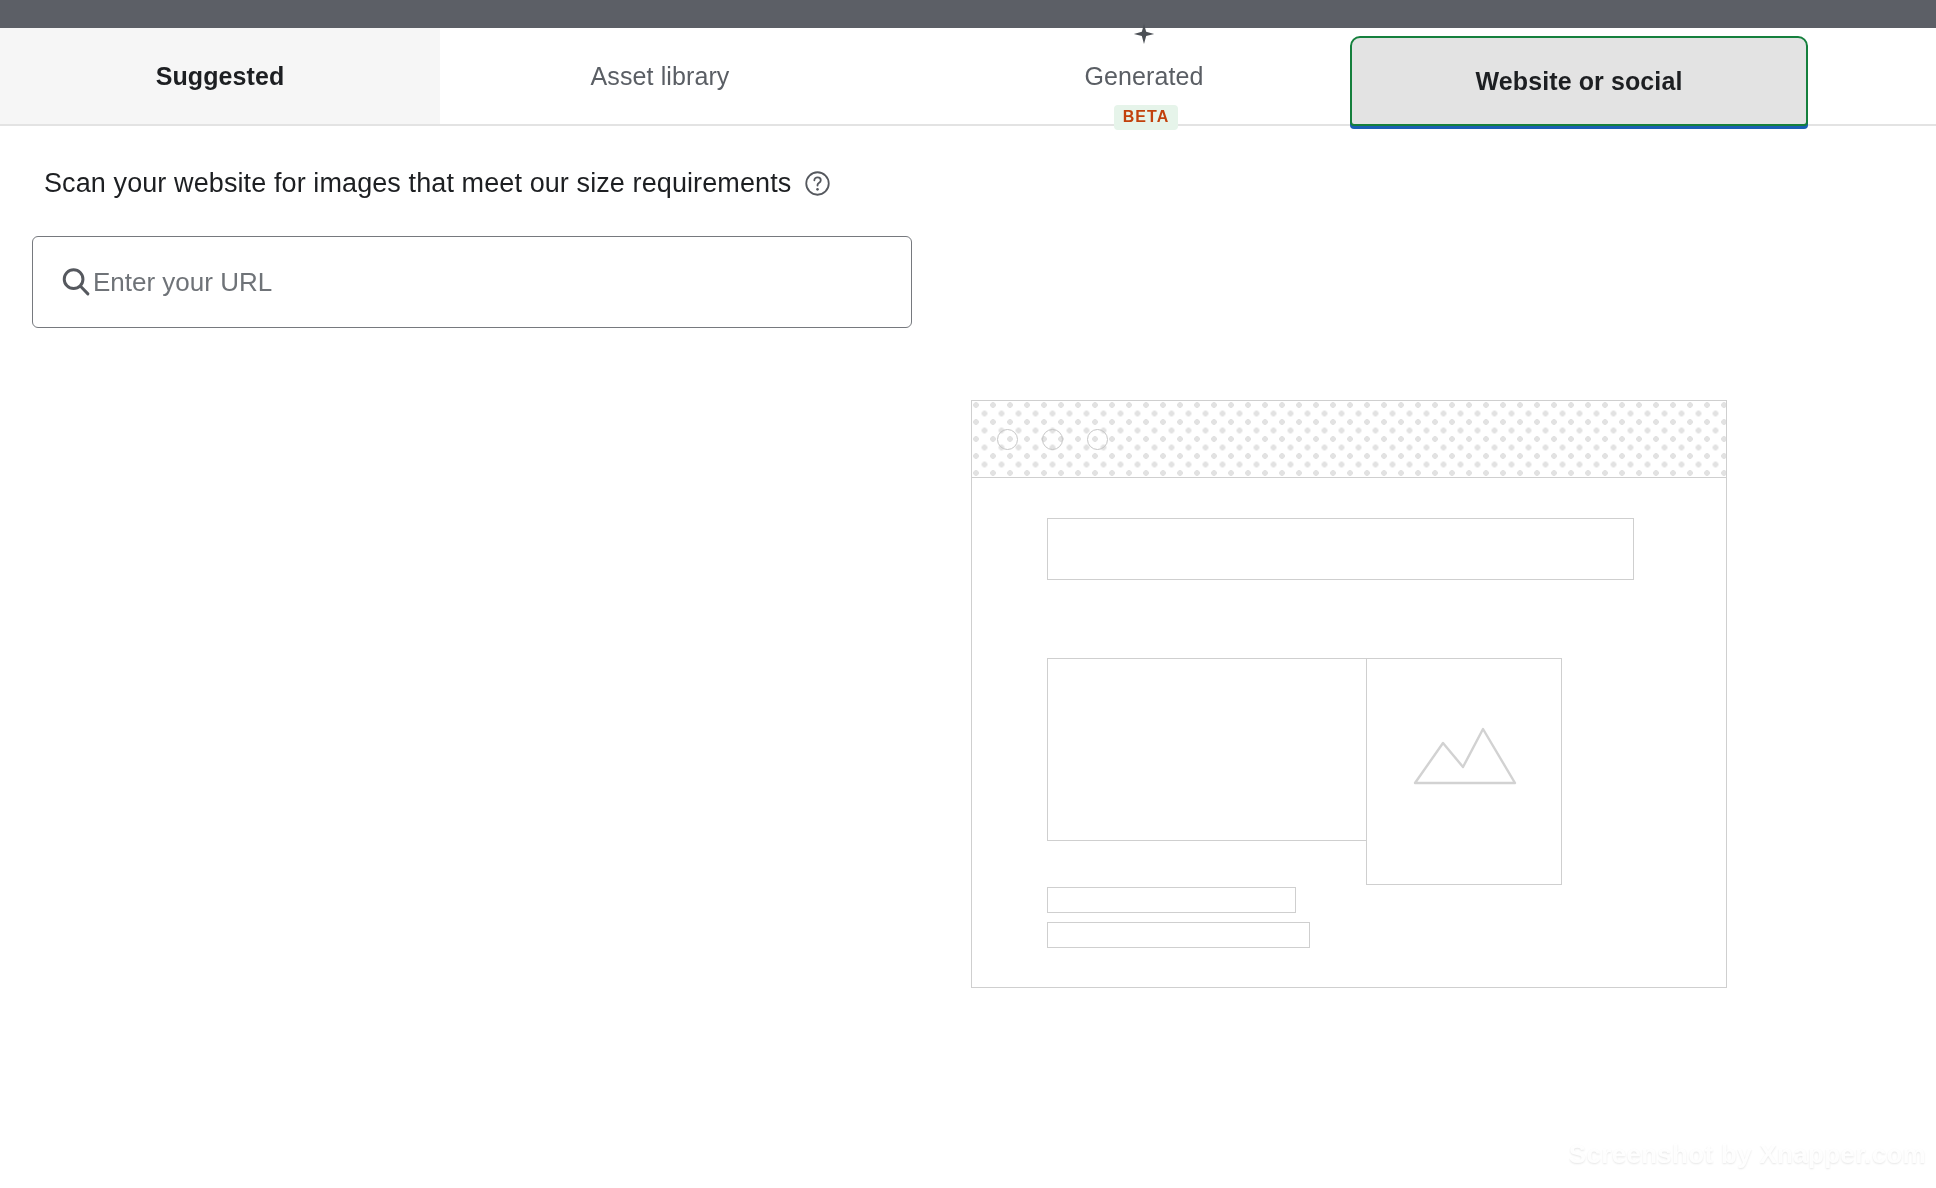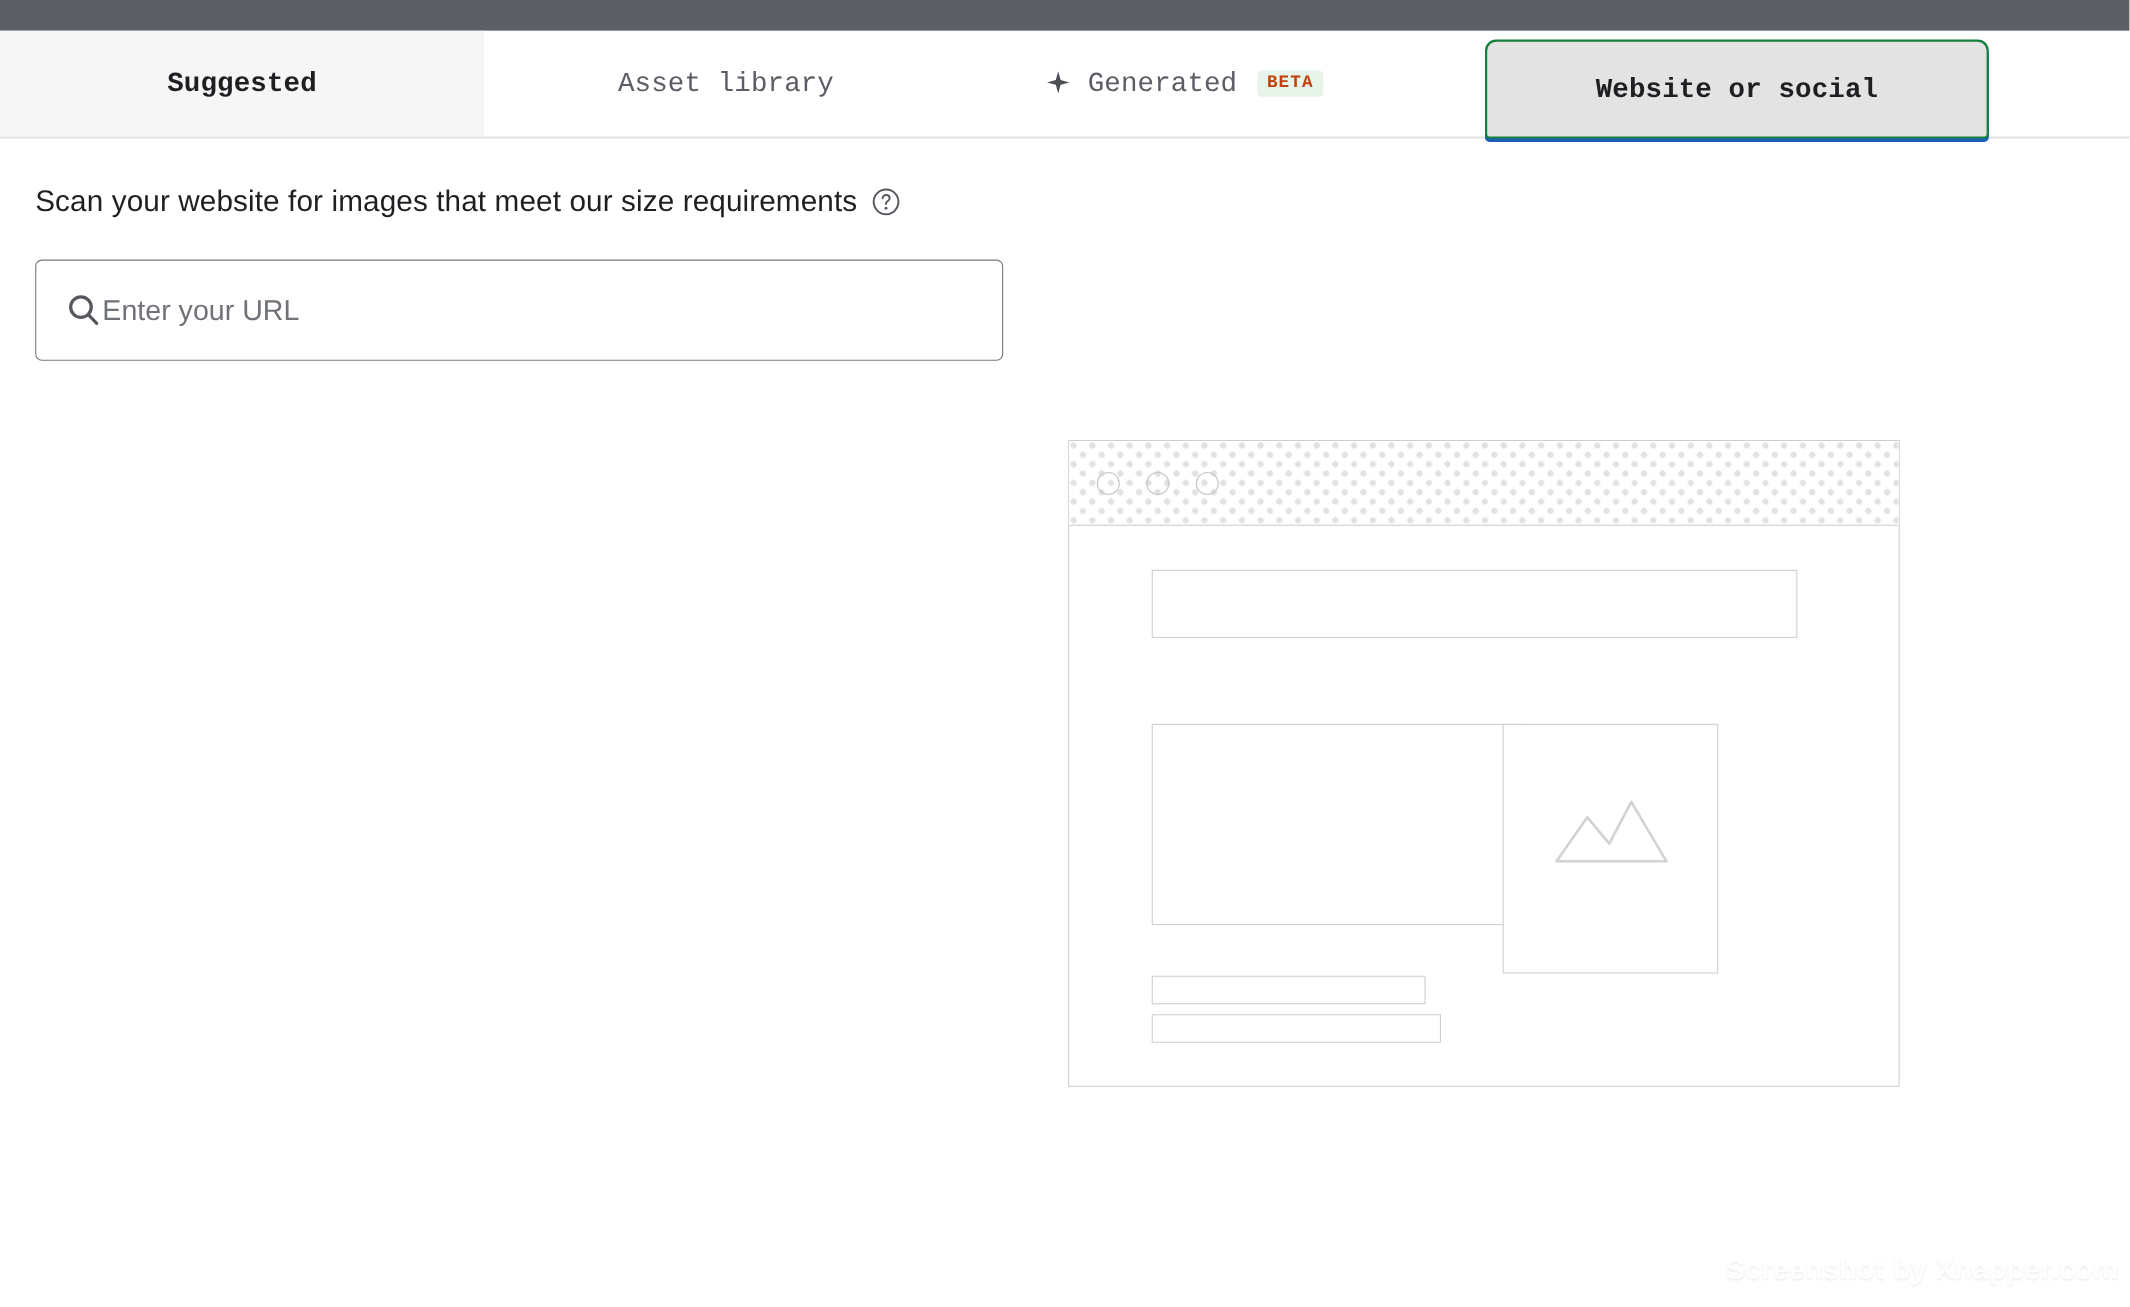--- a/index.html
+++ b/index.html
@@ -45,39 +45,40 @@
     display: flex;
     align-items: center;
     justify-content: center;
     gap: 14px;
     font-size: 25px;
     color: #5a5e64;
     letter-spacing: 0.1px;
     cursor: pointer;
     background: transparent;
     border: none;
-    font-family: Liberation Mono, monospace;
+    font-family: Liberation Sans, sans-serif;
   }
 
   .tab-suggested {
     left: 0;
     width: 440px;
     background: #f6f6f6;
     color: #1d1f22;
     font-weight: bold;
   }
 
   .tab-asset {
     left: 440px;
     width: 440px;
   }
 
   .tab-generated {
-    left: 856px;
+    left: 924px;
     width: 440px;
+    flex-direction: column;
   }
 
   .tab-website {
     left: 1350px;
     top: 8px;
     width: 458px;
     height: 90px;
     background: #e3e3e3;
     border: 2px solid #15803d;
     border-radius: 10px 10px 4px 4px;
@@ -103,21 +104,21 @@
     font-weight: bold;
     letter-spacing: 1px;
     border-radius: 4px;
     line-height: 1.1;
   }
 
   
   .heading-row {
     position: absolute;
     top: 168px;
-    left: 32px;
+    left: 44px;
     display: flex;
     align-items: center;
     gap: 13px;
   }
 
   .heading-text {
     font-size: 27px;
     color: #1d1f22;
     letter-spacing: 0.1px;
     white-space: nowrap;

